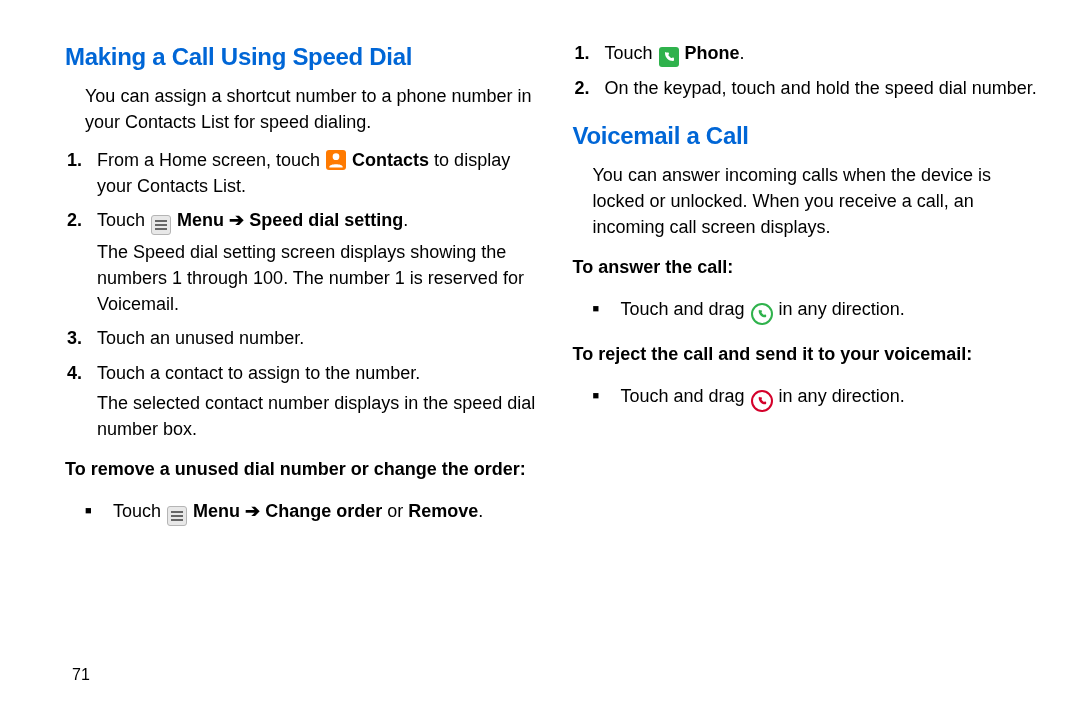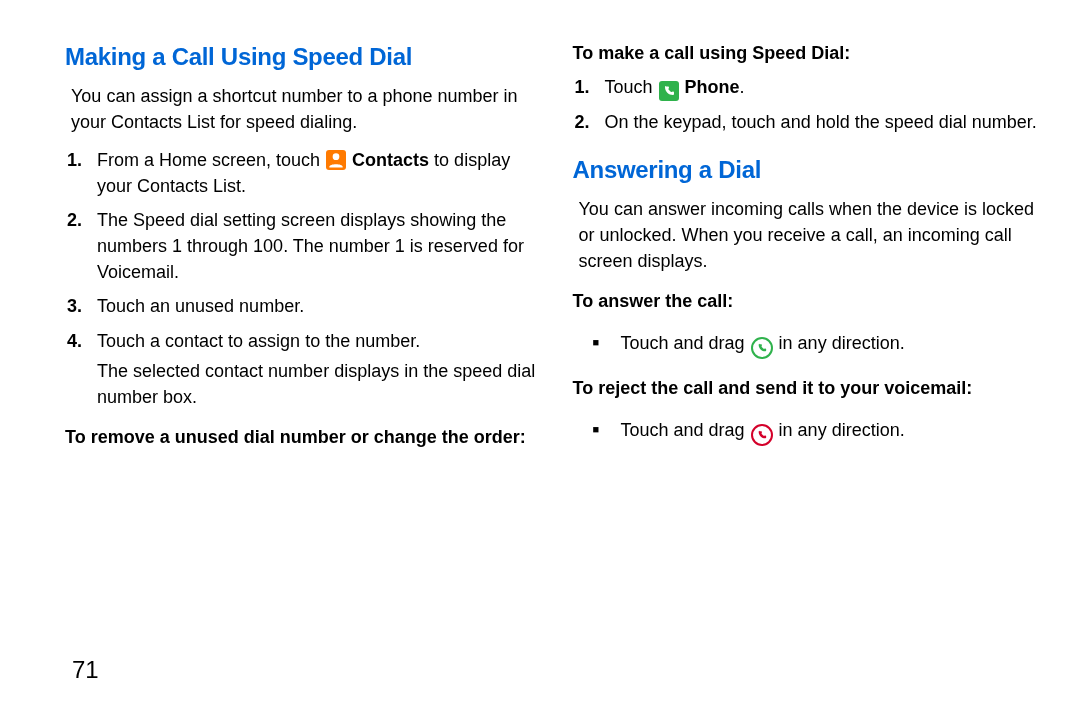--- a/index.html
+++ b/index.html
@@ -26,21 +26,21 @@
   }
   h2.section-title {
     color: #0066d6;
     font-size: 24px;
     font-weight: 900;
     margin: 0 0 8px 0;
     letter-spacing: -0.3px;
     font-stretch: condensed;
   }
   .intro {
-    margin: 0 0 12px 6px;
+    margin: 0 0 12px 20px;
   }
   ol.steps {
     list-style: none;
     padding: 0 0 0 32px;
     margin: 0;
   }
   ol.steps > li {
     margin-bottom: 8px;
     position: relative;
   }
@@ -107,21 +107,21 @@
     box-sizing: border-box;
   }
   .icon-answer { border: 2px solid #2fb24c; color: #2fb24c; }
   .icon-reject { border: 2px solid #d4002a; color: #d4002a; }
   .icon-circle svg { width: 10px; height: 10px; }
 
   .page-number {
     position: absolute;
     bottom: 36px;
     left: 72px;
-    font-size: 24px;
+    font-size: 16px;
   }
   .step-body { display: block; }
   .step-sub { display: block; margin-top: 4px; }
 </style>
 </head>
 <body>
 
 <div class="page">
 
   <div class="col">
@@ -135,56 +135,75 @@
           <span>From a Home screen, touch </span><span class="icon icon-contacts">
               <svg viewBox="0 0 24 24" fill="currentColor">
                 <circle cx="12" cy="8" r="4"></circle>
                 <path d="M4 20c0-4 16-4 16 0v1H4z"></path>
               </svg>
             </span><span class="bold"> Contacts</span><span> to display your Contacts List.</span>
         </span>
       </li>
       <li>
         <span class="num">2.</span>
+        <span class="step-body">
+          <span>Touch </span><span class="icon icon-menu">
+              <svg viewBox="0 0 12 10">
+                <rect y="0" width="12" height="2" fill="#666"></rect>
+                <rect y="4" width="12" height="2" fill="#666"></rect>
+                <rect y="8" width="12" height="2" fill="#666"></rect>
+              </svg>
+            </span><span class="bold"> Menu </span><span class="bold arrow">➔</span><span class="bold"> Speed dial setting</span><span>.</span>
+        </span>
         <span class="step-sub">The Speed dial setting screen displays showing the numbers 1 through 100. The number 1 is reserved for Voicemail.</span>
       </li>
       <li>
         <span class="num">3.</span>
         <span class="step-body">Touch an unused number.</span>
       </li>
       <li>
         <span class="num">4.</span>
         <span class="step-body">Touch a contact to assign to the number.</span>
         <span class="step-sub">The selected contact number displays in the speed dial number box.</span>
       </li>
     </ol>
 
     <div class="subhead">To remove a unused dial number or change the order:</div>
+    <ul class="bullets">
+      <li>
+        <span>Touch </span><span class="icon icon-menu">
+            <svg viewBox="0 0 12 10">
+              <rect y="0" width="12" height="2" fill="#666"></rect>
+              <rect y="4" width="12" height="2" fill="#666"></rect>
+              <rect y="8" width="12" height="2" fill="#666"></rect>
+            </svg>
+          </span><span class="bold"> Menu </span><span class="bold arrow">➔</span><span class="bold"> Change order</span><span> or </span><span class="bold">Remove</span><span>.</span>
+      </li>
+    </ul>
   </div>
 
   <div class="col">
-    <div class="subhead" style="margin-top:0">To make a call using Speed Dial:</div>
     <ol class="steps">
       <li>
         <span class="num">1.</span>
         <span class="step-body">
           <span>Touch </span><span class="icon icon-phone">
               <svg viewBox="0 0 24 24" fill="currentColor">
                 <path d="M6 2c-1 0-2 1-2 2 0 9 7 16 16 16 1 0 2-1 2-2v-3c0-1-1-2-2-2l-3 1c-1 0-1 0-2-1l-3-3c-1-1-1-1-1-2l1-3c0-1-1-2-2-2H6z"></path>
               </svg>
             </span><span class="bold"> Phone</span><span>.</span>
         </span>
       </li>
       <li>
         <span class="num">2.</span>
         <span class="step-body">On the keypad, touch and hold the speed dial number.</span>
       </li>
     </ol>
 
-    <h2 class="section-title" style="margin-top:18px">Answering a Dial</h2>
+    <h2 class="section-title" style="margin-top:18px">Voicemail a Call</h2>
     <p class="intro">You can answer incoming calls when the device is locked or unlocked. When you receive a call, an incoming call screen displays.</p>
 
     <div class="subhead">To answer the call:</div>
     <ul class="bullets">
       <li>
         <span>Touch and drag </span><span class="icon icon-circle icon-answer">
             <svg viewBox="0 0 24 24" fill="currentColor">
               <path d="M6 2c-1 0-2 1-2 2 0 9 7 16 16 16 1 0 2-1 2-2v-3c0-1-1-2-2-2l-3 1c-1 0-1 0-2-1l-3-3c-1-1-1-1-1-2l1-3c0-1-1-2-2-2H6z"></path>
             </svg>
           </span><span> in any direction.</span>

